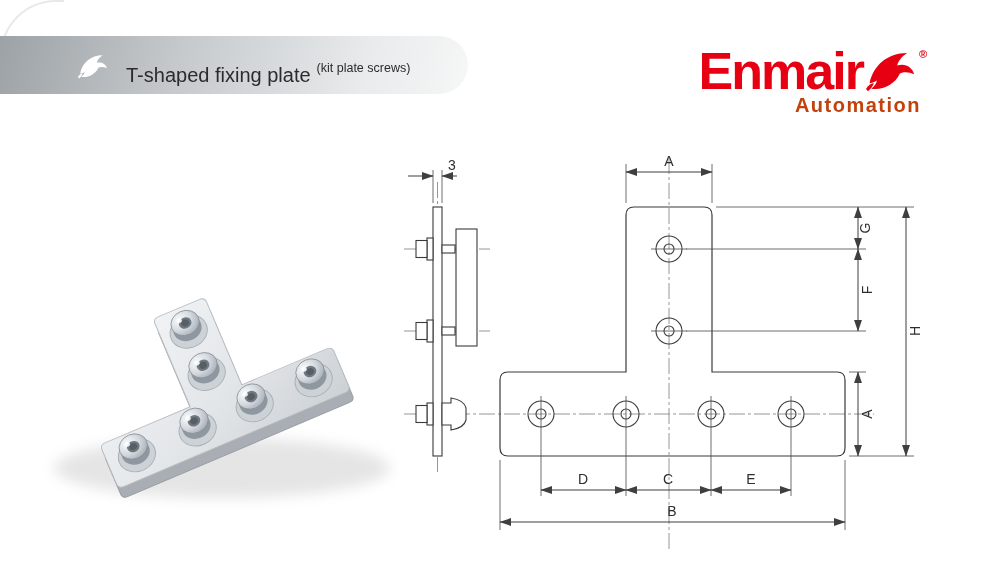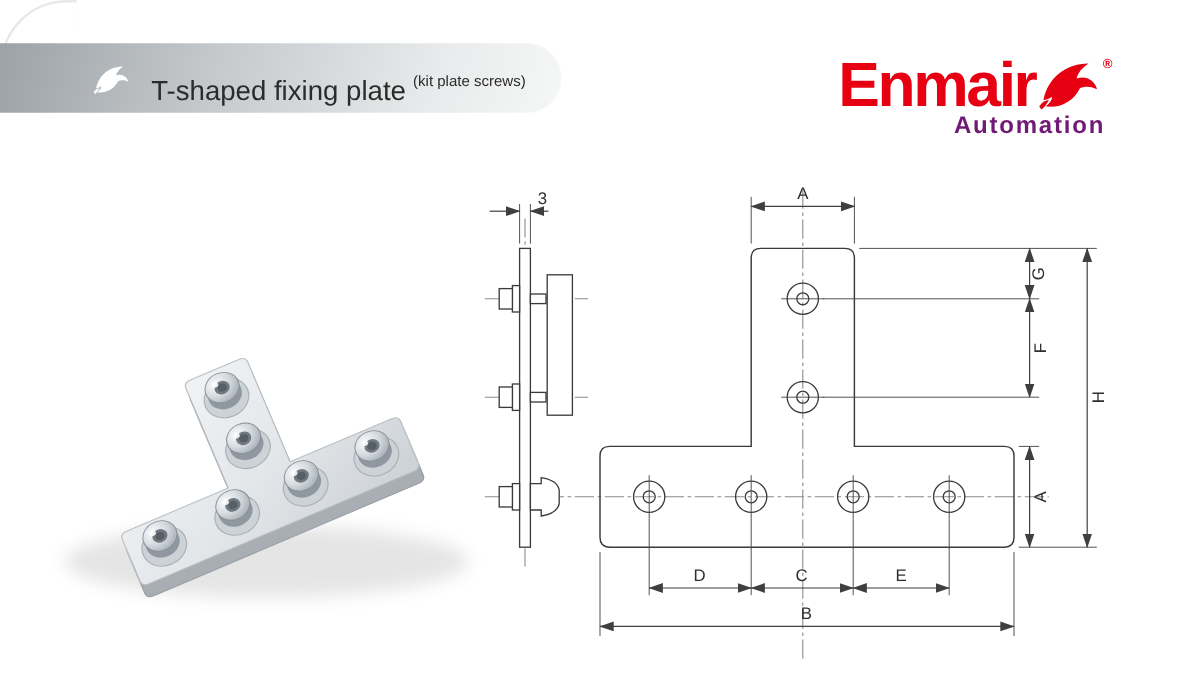--- a/index.html
+++ b/index.html
@@ -15,36 +15,36 @@
     border-top-left-radius:56px;
   }
   
   .banner{
     position:absolute;left:0;top:36px;width:468px;height:58px;
     border-radius:0 30px 30px 0;
     background:linear-gradient(105deg,#9da2a6 0%,#c5c9cc 38%,#e9ebec 78%,#f6f7f7 100%);
     display:flex;align-items:center;
   }
   .banner .dolphin-wrap{margin-left:76px;display:flex;align-items:center;}
-  .banner-title{font-size:23px;color:#2b2b2b;margin-left:16px;white-space:nowrap;margin-top:20px;}
+  .banner-title{font-size:20px;color:#2b2b2b;margin-left:16px;white-space:nowrap;margin-top:20px;}
   .banner-sub{font-size:12.5px;color:#2b2b2b;margin-left:6px;white-space:nowrap;padding-top:6px;}
   
   .brand{
     position:absolute;right:64px;top:48px;
     display:flex;flex-direction:column;align-items:flex-end;
   }
   .brand-row{display:flex;align-items:flex-start;}
   .brand-name{
     font-size:52px;font-weight:bold;color:#e60012;
     letter-spacing:-2px;line-height:0.92;white-space:nowrap;
   }
   .brand-dolphin{width:56px;height:50px;margin-left:0px;margin-top:-4px;}
   .brand-reg{font-size:11px;color:#e60012;margin-top:0px;font-weight:bold;}
   .brand-tagline{
-    font-size:20px;font-weight:bold;color:#701a75;letter-spacing:1.5px;
+    font-size:20px;font-weight:bold;color:#c2410c;letter-spacing:1.5px;
     margin-top:-2px;margin-right:6px;white-space:nowrap;text-align:center;
   }
   .figure-svg{position:absolute;left:0;top:0;}
   .ol{fill:none;stroke:#3a3a3a;stroke-width:1.2;}
   .fillw{fill:#ffffff;stroke:#3a3a3a;stroke-width:1.1;}
   .hole{fill:none;stroke:#3a3a3a;stroke-width:1.1;}
   .tick{stroke:#4a4a4a;stroke-width:0.8;}
   .ext{stroke:#4a4a4a;stroke-width:0.8;}
   .cl{stroke:#8a8a8a;stroke-width:0.9;stroke-dasharray:16 3 3 3;fill:none;}
   .dl{stroke:#3f3f3f;stroke-width:1;}

